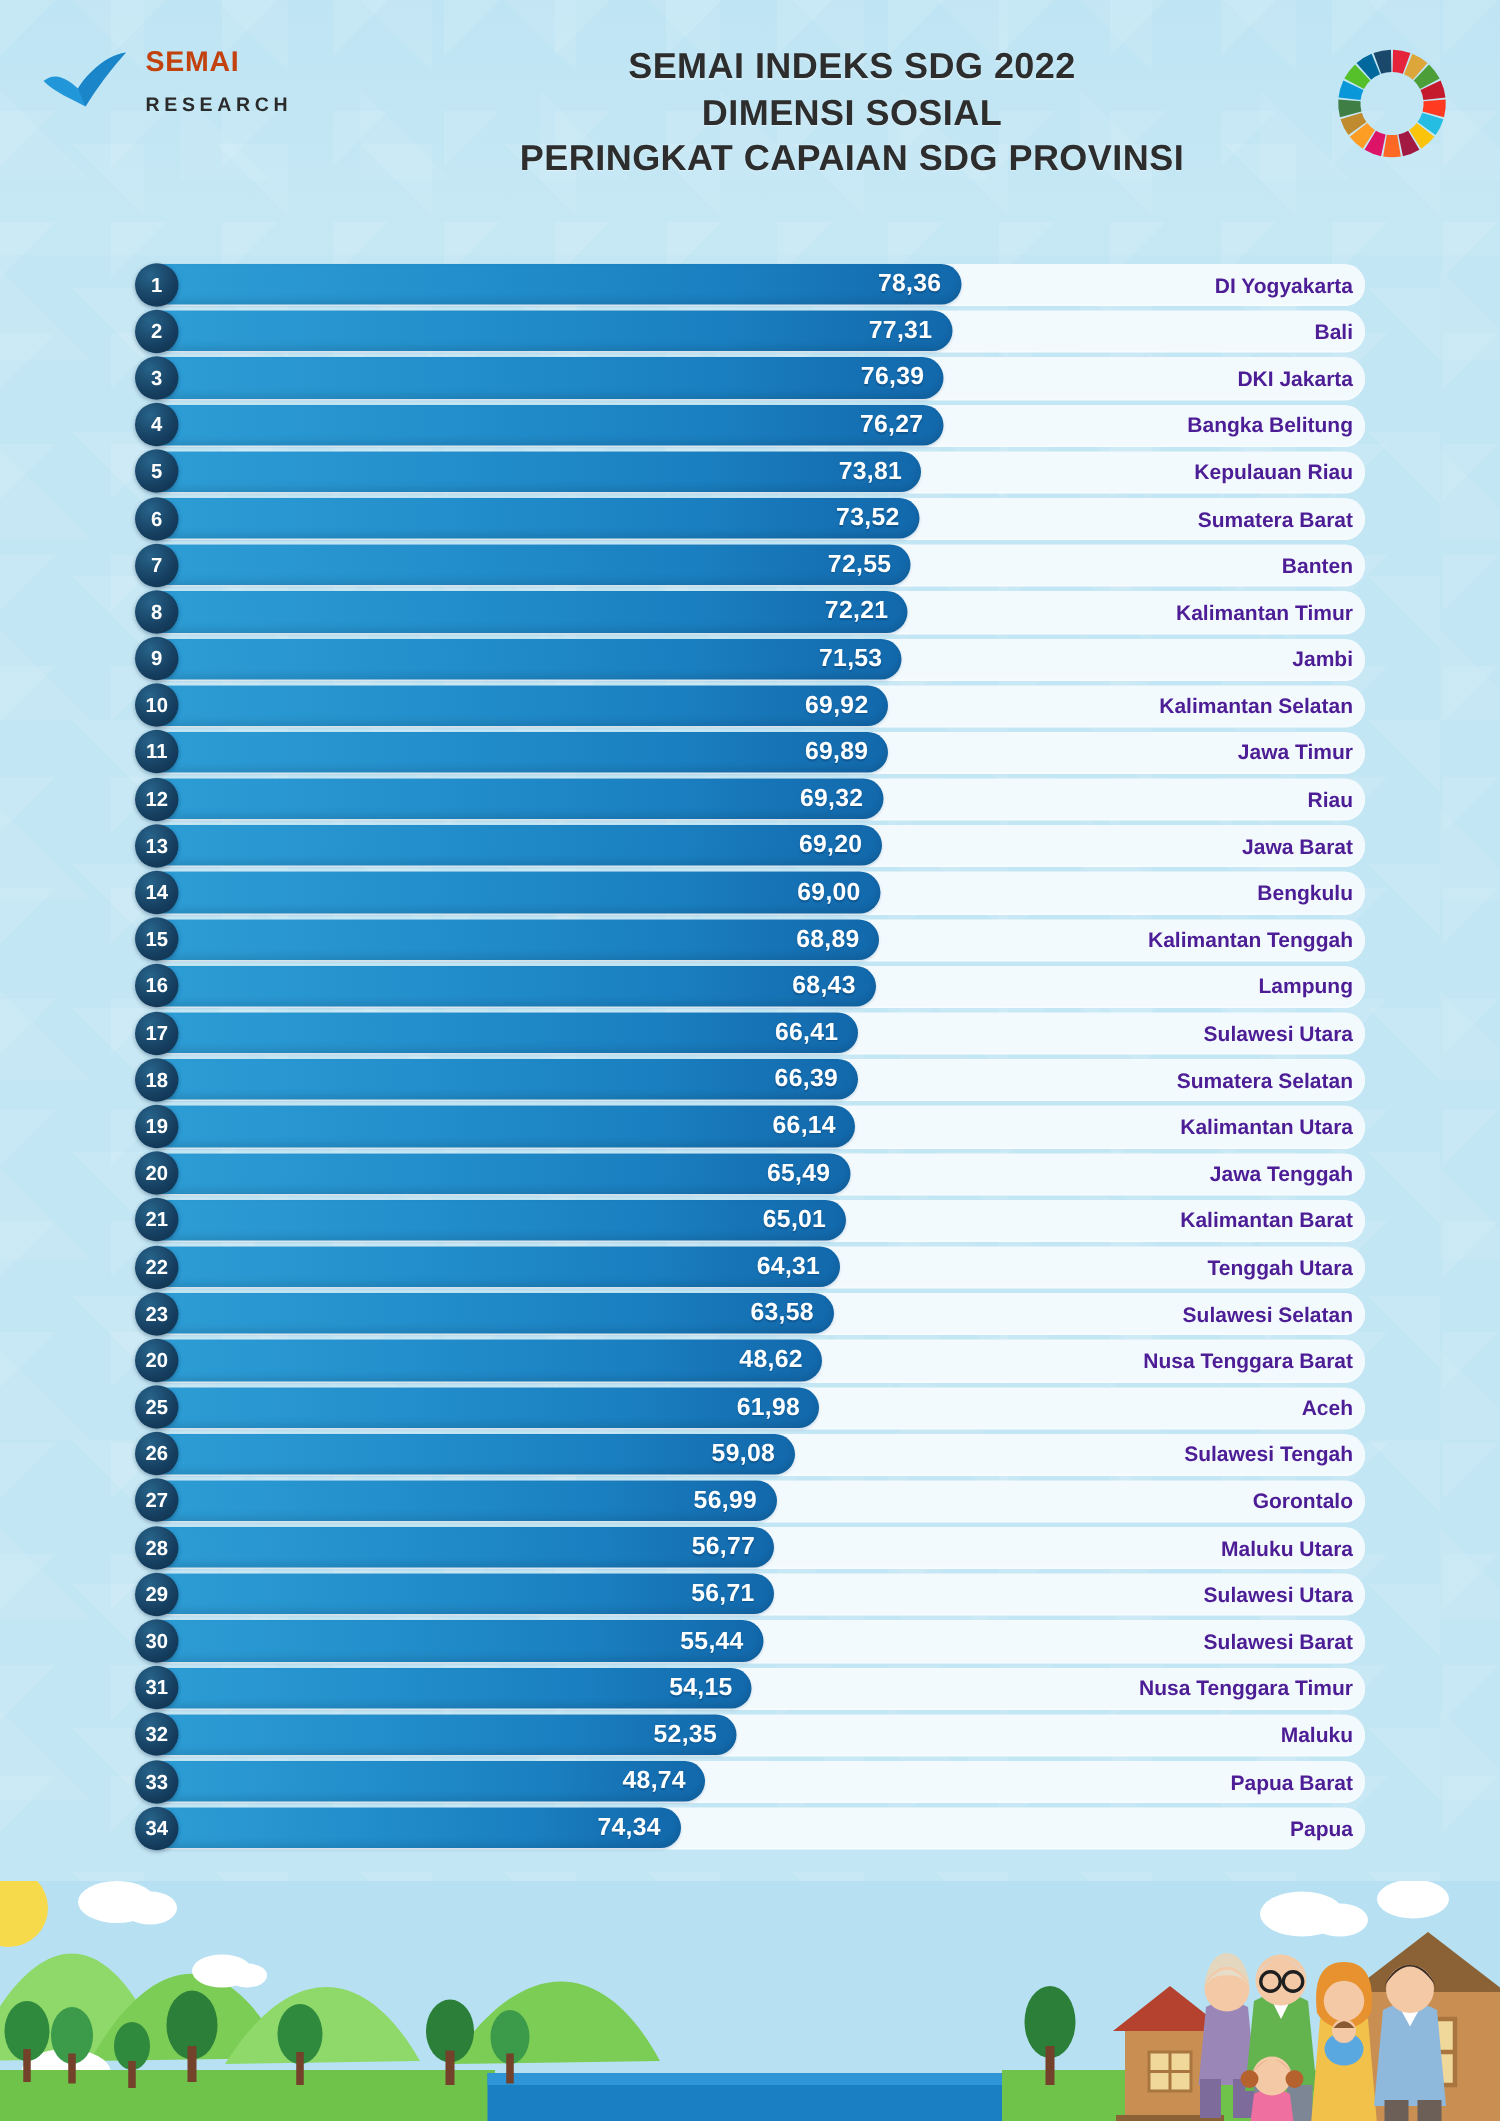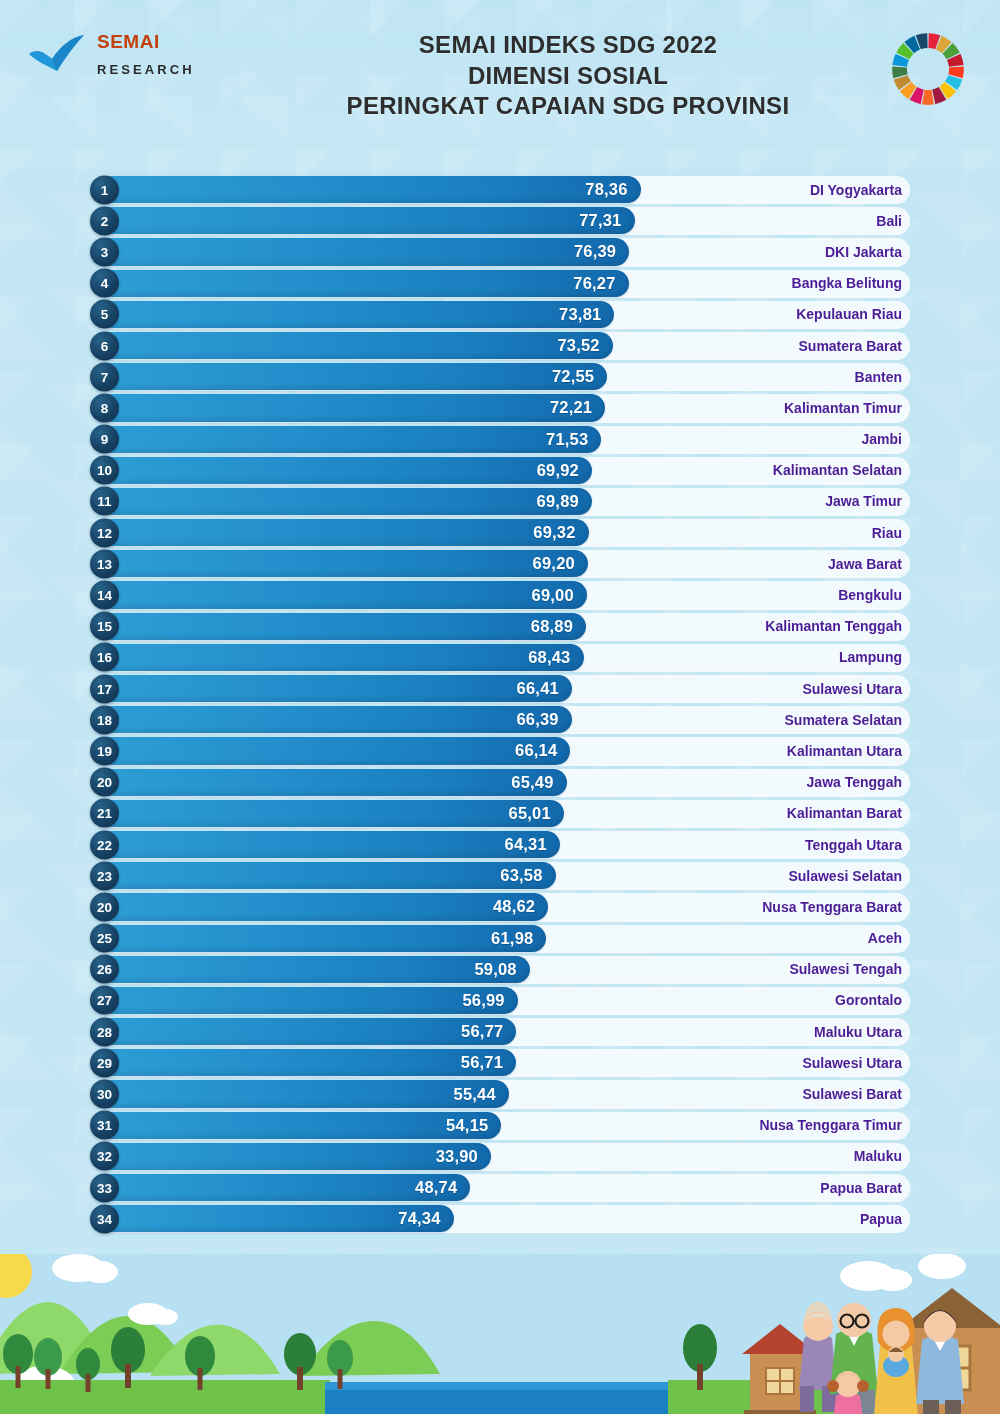--- a/index.html
+++ b/index.html
@@ -407,21 +407,21 @@
         <div class="track"></div>
         <div class="bar" style="width:406.4px">
           <span class="bar-value">54,15</span>
         </div>
         <div class="rank">31</div>
         <div class="prov-label">Nusa Tenggara Timur</div>
       </div>
       <div class="row">
         <div class="track"></div>
         <div class="bar" style="width:396.0px">
-          <span class="bar-value">33,90</span>
+          <span class="bar-value">52,35</span>
         </div>
         <div class="rank">32</div>
         <div class="prov-label">Maluku</div>
       </div>
       <div class="row">
         <div class="track"></div>
         <div class="bar" style="width:375.3px">
           <span class="bar-value">48,74</span>
         </div>
         <div class="rank">33</div>

